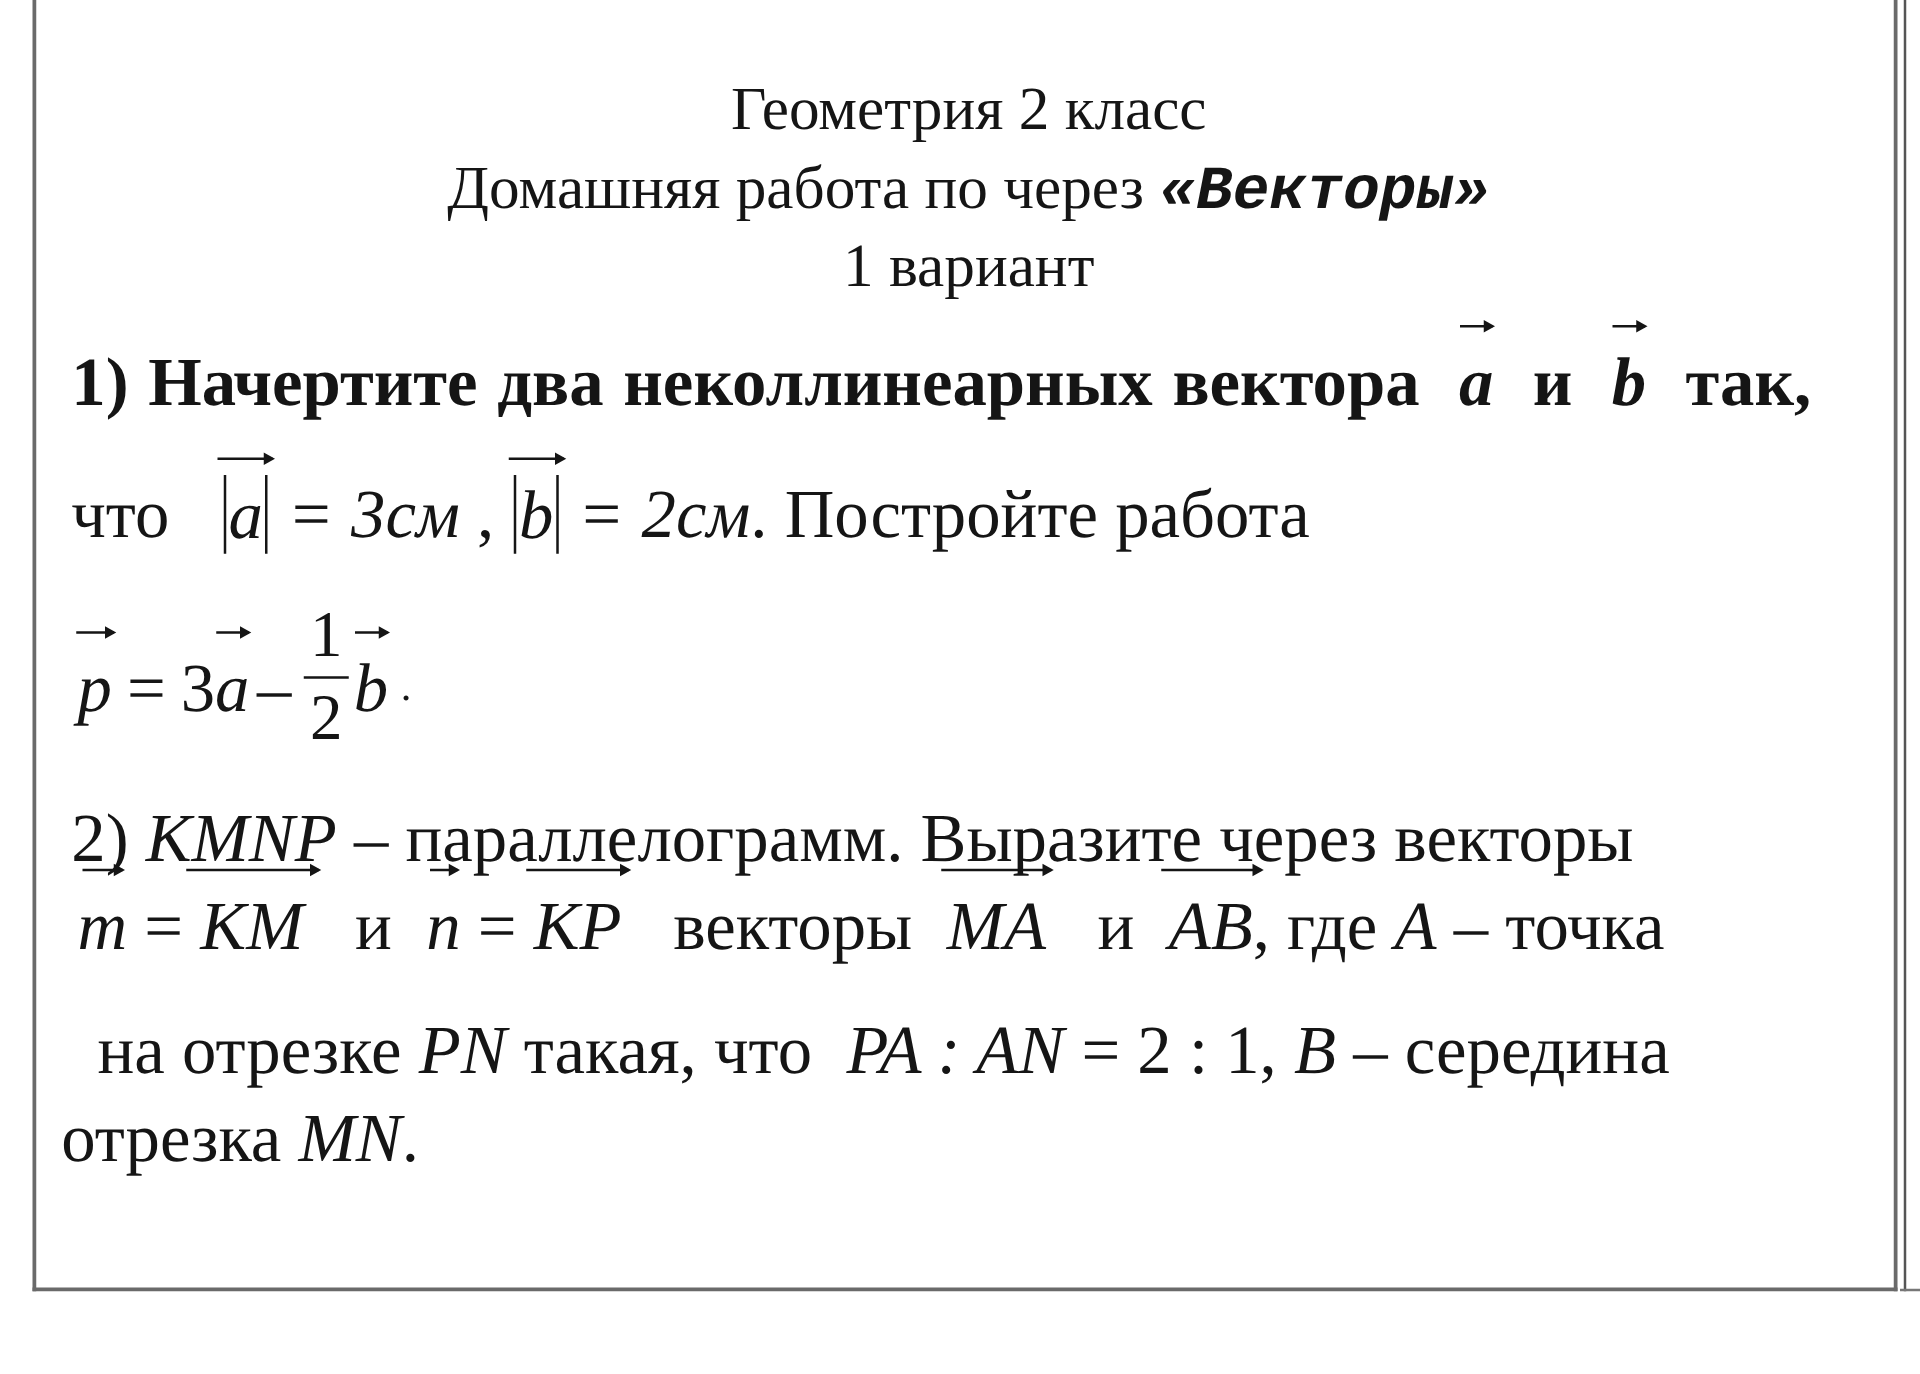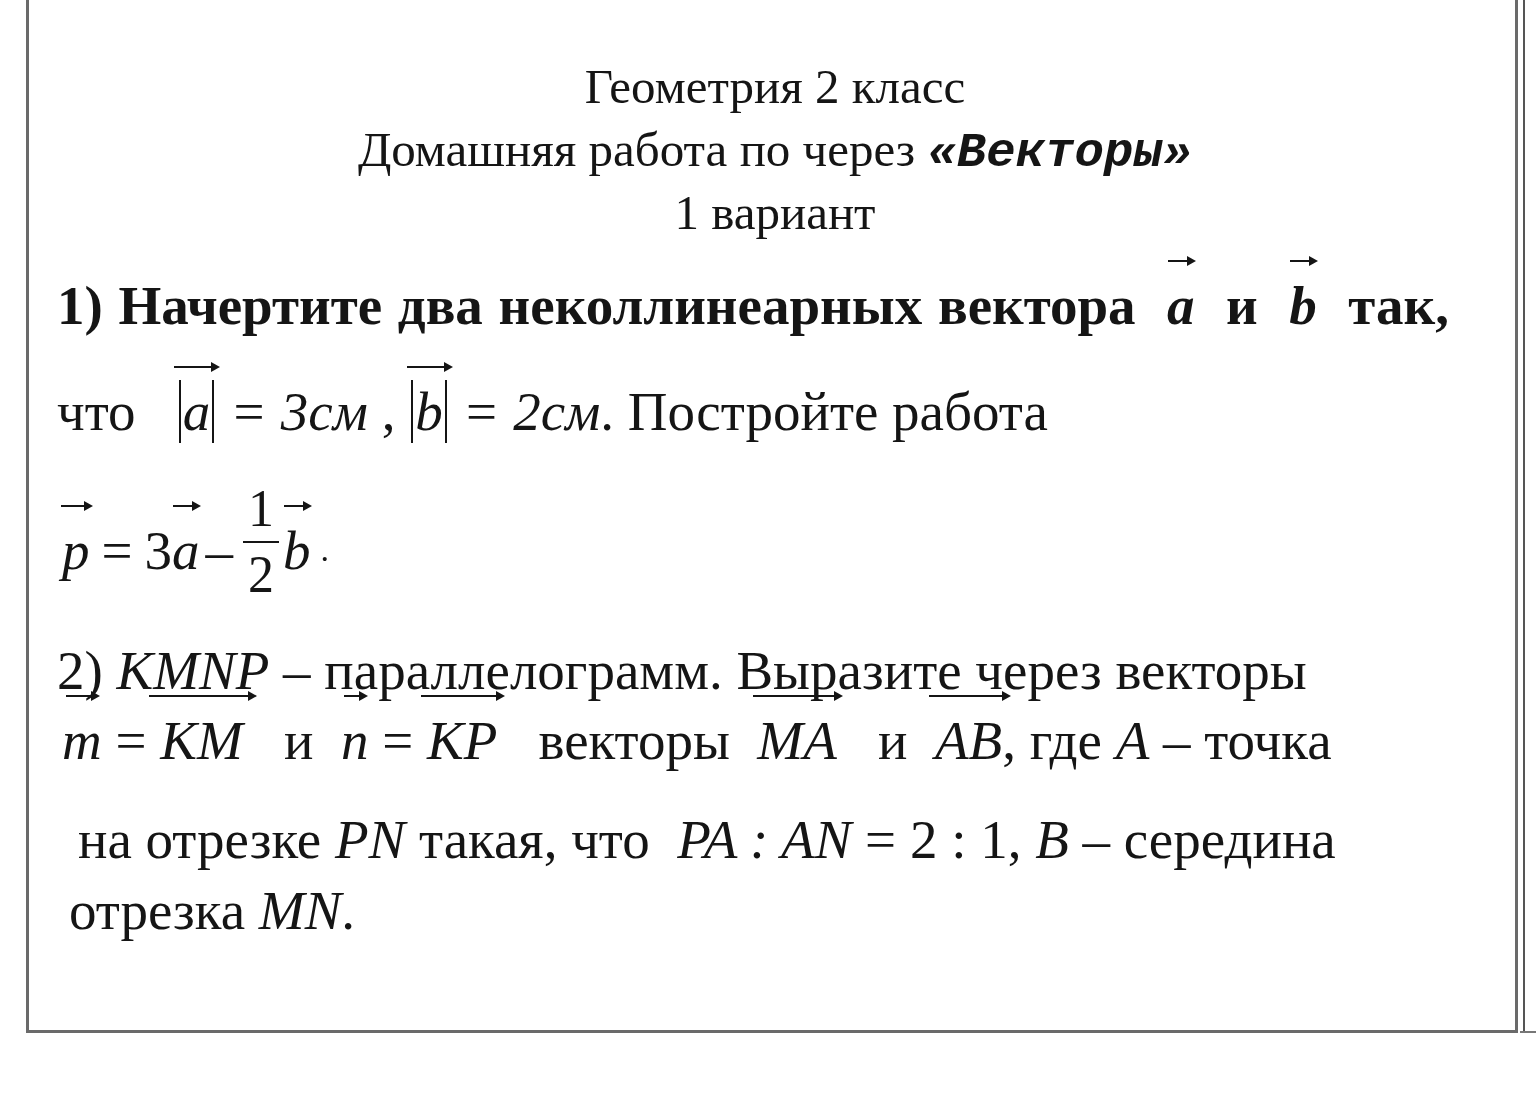--- a/index.html
+++ b/index.html
@@ -119,16 +119,16 @@
 <div class="abs txt" style="left:57px; top:812px;margin-left:21px;">
   <span>на отрезке</span>
   <span class="it">PN</span>
   <span>такая, что</span>
   &nbsp;<span class="it">PA : AN</span>
   <span>= 2 : 1,</span>
   <span class="it">B</span>
   <span>– середина</span>
 </div>
 
-<div class="abs txt" style="left:69px; top:883px;font-family:Liberation Serif, serif;">
+<div class="abs txt" style="left:49px; top:883px;font-family:Liberation Serif, serif;">
   <span>отрезка</span>
   <span class="it">MN</span><span>.</span>
 </div>
 
 </body></html>

